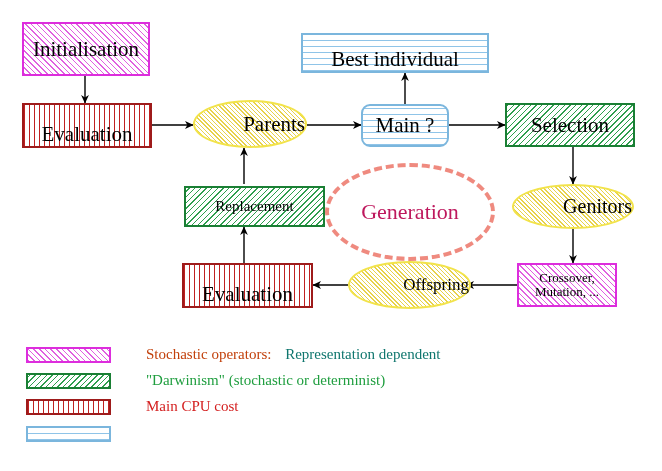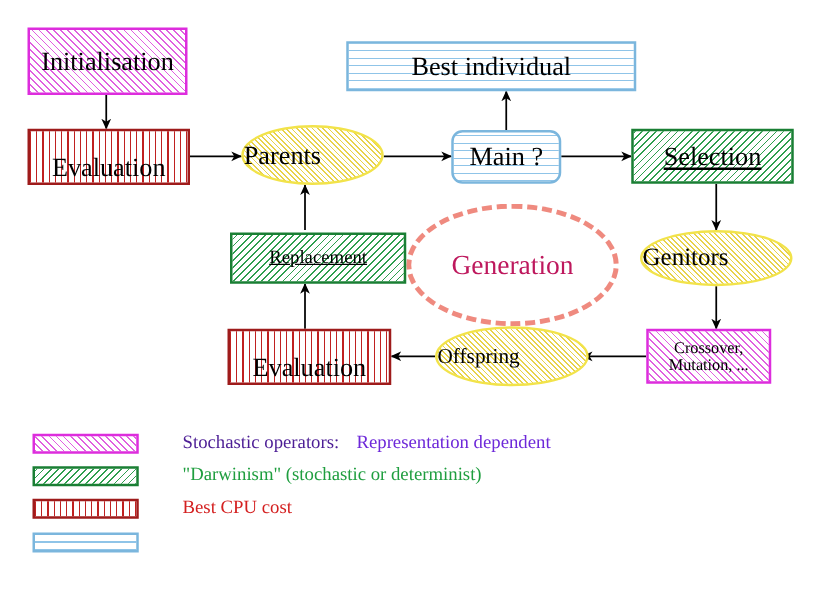--- a/index.html
+++ b/index.html
@@ -38,21 +38,20 @@
     background-color: #ffffff;
     background-image: repeating-linear-gradient(45deg,
         #e060e0 0px, #e060e0 1px, rgba(255,255,255,0) 1px, rgba(255,255,255,0) 4px);
     border: 2px solid #dd2ddd;
   }
   .fill-green {
     background-color: #ffffff;
     background-image: repeating-linear-gradient(-45deg,
         #2e9e4e 0px, #2e9e4e 1px, rgba(255,255,255,0) 1px, rgba(255,255,255,0) 4px);
     border: 2px solid #1a7f34;
-    text-decoration: underline;
   }
   .fill-red {
     background-color: #ffffff;
     background-image: repeating-linear-gradient(90deg,
         #c02020 0px, #c02020 1px, rgba(255,255,255,0) 1px, rgba(255,255,255,0) 5px);
     border: 2px solid #9e1b1b;
     align-items: flex-end;
   }
   .fill-blue {
     background-color: #ffffff;
@@ -60,21 +59,21 @@
         #8fc4e8 0px, #8fc4e8 1px, rgba(255,255,255,0) 1px, rgba(255,255,255,0) 6px);
     border: 2px solid #7bb6dd;
   }
   .rounded { border-radius: 9px; }
 
   .ellipse {
     position: absolute;
     box-sizing: border-box;
     display: flex;
     align-items: center;
-    justify-content: flex-start;
+    justify-content: flex-end;
     border-radius: 50%;
     background-color: #ffffff;
     background-image: repeating-linear-gradient(45deg,
         #e8d24a 0px, #e8d24a 1px, rgba(255,255,255,0) 1px, rgba(255,255,255,0) 3px);
     border: 2px solid #f2e34a;
     color: #000000;
     z-index: 3;
   }
   .generation-ellipse {
     position: absolute;
@@ -100,22 +99,22 @@
     width: 85px;
     height: 16px;
     box-sizing: border-box;
     flex: 0 0 auto;
   }
   .legend-text {
     margin-left: 35px;
     font-size: 15px;
     white-space: nowrap;
   }
-  .lt-magenta { color: #4c1d95; }
-  .lt-gold    { color: #6d28d9; }
+  .lt-magenta { color: #c2410c; }
+  .lt-gold    { color: #0f766e; }
   .lt-green   { color: #1f9e3f; }
   .lt-red     { color: #d42020; }
   .lt-blue    { color: #9ec9e8; }
 </style>
 </head>
 <body>
 
 <svg id="canvas" viewBox="0 0 662 471">
   <defs>
     <marker id="ah" markerWidth="9" markerHeight="9" refX="8" refY="4.5" orient="auto" markerUnits="userSpaceOnUse">
@@ -153,21 +152,21 @@
 </div>
 
 <div class="node fill-red" style="left:22px; top:103px; width:130px; height:45px; font-size:21px;">
   <span>Evaluation</span>
 </div>
 
 <div class="ellipse" style="left:193px; top:100px; width:114px; height:48px; font-size:21px;">
   <span>Parents</span>
 </div>
 
-<div class="node fill-blue" style="left:277px; top:33px; width:232px; height:40px; font-size:21px;">
+<div class="node fill-blue" style="left:301px; top:33px; width:188px; height:40px; font-size:21px;align-items:flex-end;">
   <span>Best individual</span>
 </div>
 
 <div class="node fill-blue rounded" style="left:361px; top:104px; width:88px; height:43px; font-size:21px;">
   <span>Main ?</span>
 </div>
 
 <div class="node fill-green" style="left:505px; top:103px; width:130px; height:44px; font-size:21px;">
   <span>Selection</span>
 </div>
@@ -208,19 +207,19 @@
 <div class="legend-row" style="top:372px;">
   <div class="swatch fill-green"></div>
   <div class="legend-text">
     <span class="lt-green">"Darwinism" (stochastic or determinist)</span>
   </div>
 </div>
 
 <div class="legend-row" style="top:398px;">
   <div class="swatch fill-red"></div>
   <div class="legend-text">
-    <span class="lt-red">Best CPU cost</span>
+    <span class="lt-red">Main CPU cost</span>
   </div>
 </div>
 
 <div class="legend-row" style="top:426px;">
   <div class="swatch fill-blue"></div>
 </div>
 
 </body></html>

